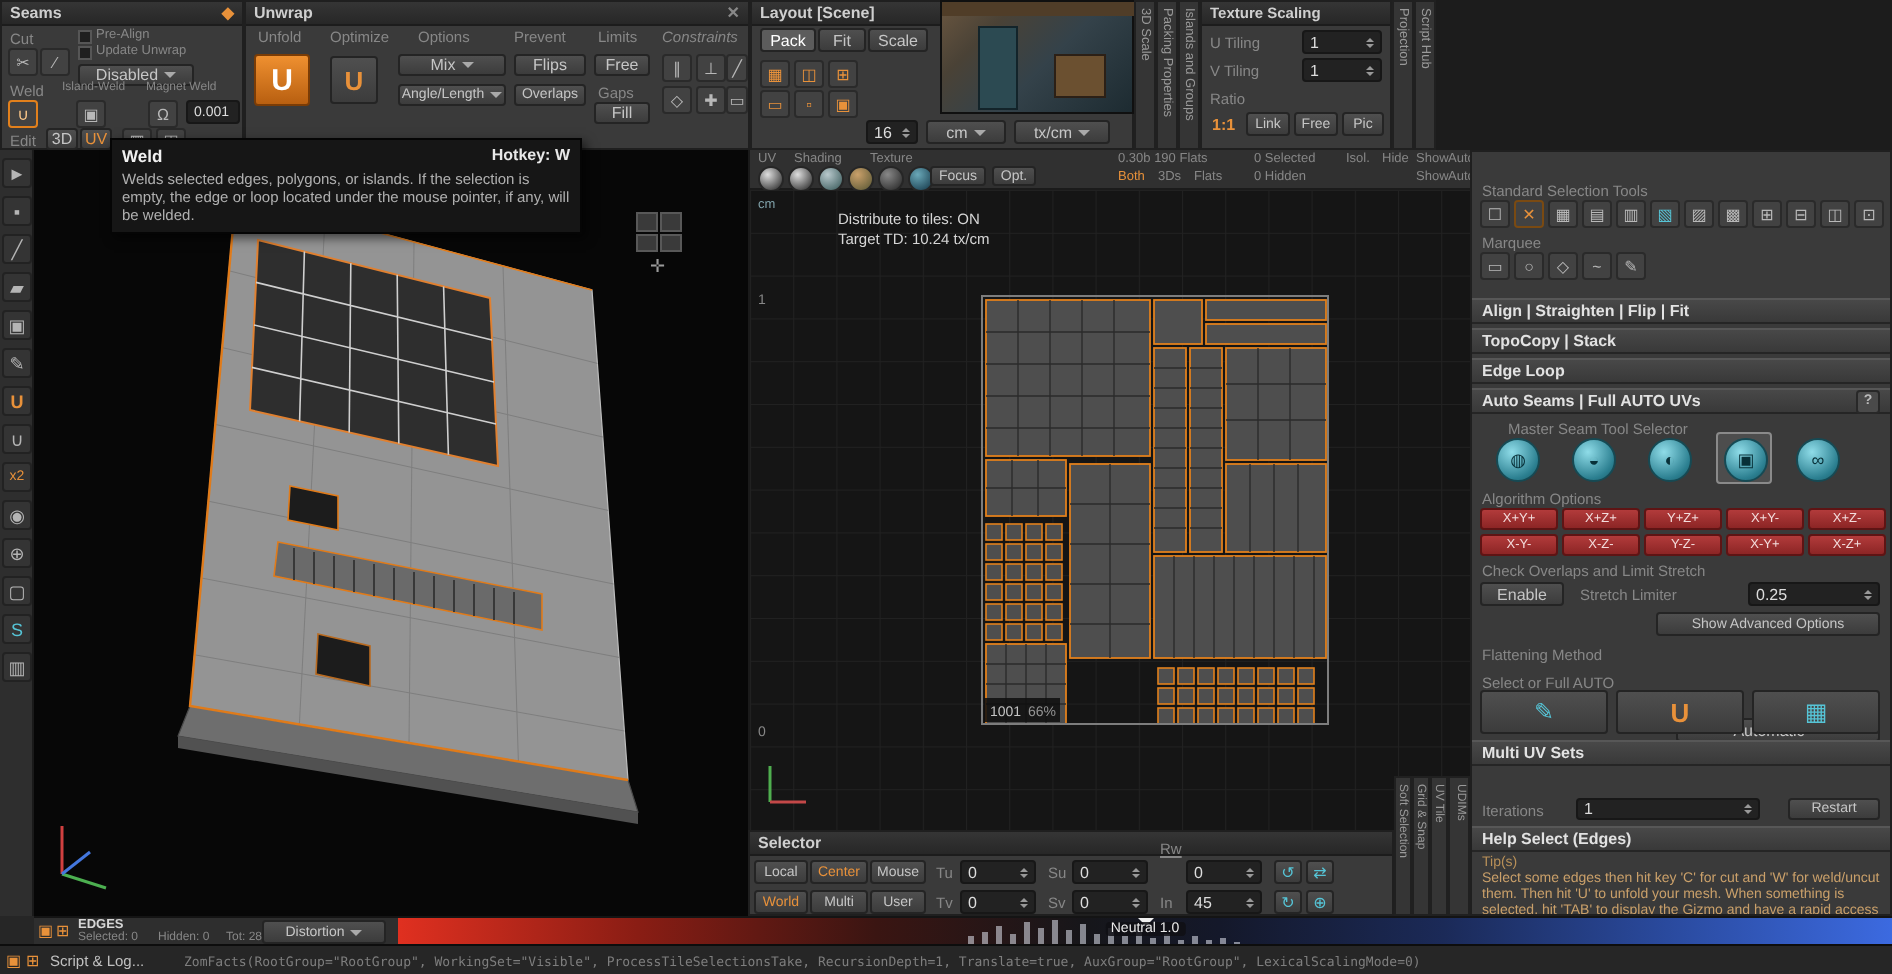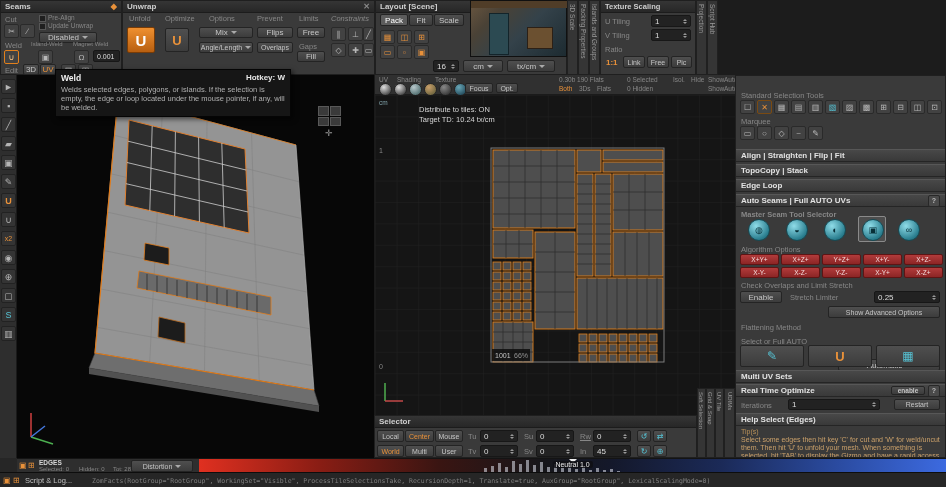--- a/index.html
+++ b/index.html
@@ -484,21 +484,21 @@
         </span>
       </div>
     <div class="lb d" style="left:149px;top:16px;">Su</div>
     <div class="fld" style="left:161px;top:14px;width:38px;height:12px;">
         <span>0</span>
         <span class="sp">
           <i></i>
           <i class="dn"></i>
         </span>
       </div>
-    <div class="lb d" style="left:205px;top:16px;text-decoration:underline;">Rw</div>
+    <div class="lb d" style="left:205px;top:4px;text-decoration:underline;">Rw</div>
     <div class="fld" style="left:218px;top:14px;width:38px;height:12px;">
         <span>0</span>
         <span class="sp">
           <i></i>
           <i class="dn"></i>
         </span>
       </div>
     <div class="t teal" style="left:262px;top:14px;width:14px;height:12px;color:#56c4d6;">
         <span>↺</span>
       </div>
@@ -615,21 +615,21 @@
     <div class="sec" style="top:103px;">
         <span>Edge Loop</span>
       </div>
     <div class="sec" style="top:118px;">
         <span>Auto Seams | Full AUTO UVs</span>
       <span class="qb">
           <span>?</span>
         </span>
       </div>
 
-    <div class="lb d" style="left:5px;top:134px;font-weight:bold;">Master Seam Tool Selector</div>
+    <div class="lb d" style="left:18px;top:134px;">Master Seam Tool Selector</div>
     <div class="circ" style="left:12px;top:143px;">
         <span>◍</span>
       </div>
     <div class="circ" style="left:50px;top:143px;">
         <span>◒</span>
       </div>
     <div class="circ" style="left:88px;top:143px;">
         <span>◐</span>
       </div>
     <div class="abs" style="left:122px;top:140px;width:28px;height:26px;background:#4d4d4d;border:1px solid #8a8a8a;border-radius:2px;">
@@ -699,31 +699,20 @@
       </div>
     <div class="t" style="left:72px;top:269px;width:64px;height:22px;color:#e8913a;font-size:13px;font-weight:bold;">
         <span>U</span>
       </div>
     <div class="t" style="left:140px;top:269px;width:64px;height:22px;color:#56c4d6;font-size:12px;">
         <span>▦</span>
       </div>
 
     <div class="sec" style="top:294px;">
         <span>Multi UV Sets</span>
-      </div>
-    <div class="sec" style="top:308px;">
-        <span>Real Time Optimize</span>
-      <span style="display:flex;gap:3px;align-items:center;">
-        <span class="t" style="position:static;width:34px;height:9px;font-size:6.5px;">
-            <span>enable</span>
-          </span>
-        <span class="qb">
-            <span>?</span>
-          </span>
-      </span>
       </div>
     <div class="lb d" style="left:5px;top:325px;">Iterations</div>
     <div class="fld" style="left:52px;top:323px;width:92px;height:11px;">
       <span>1</span>
         <span class="sp">
           <i></i>
           <i class="dn"></i>
         </span>
       </div>
     <div class="t" style="left:158px;top:323px;width:46px;height:11px;font-size:7px;">

